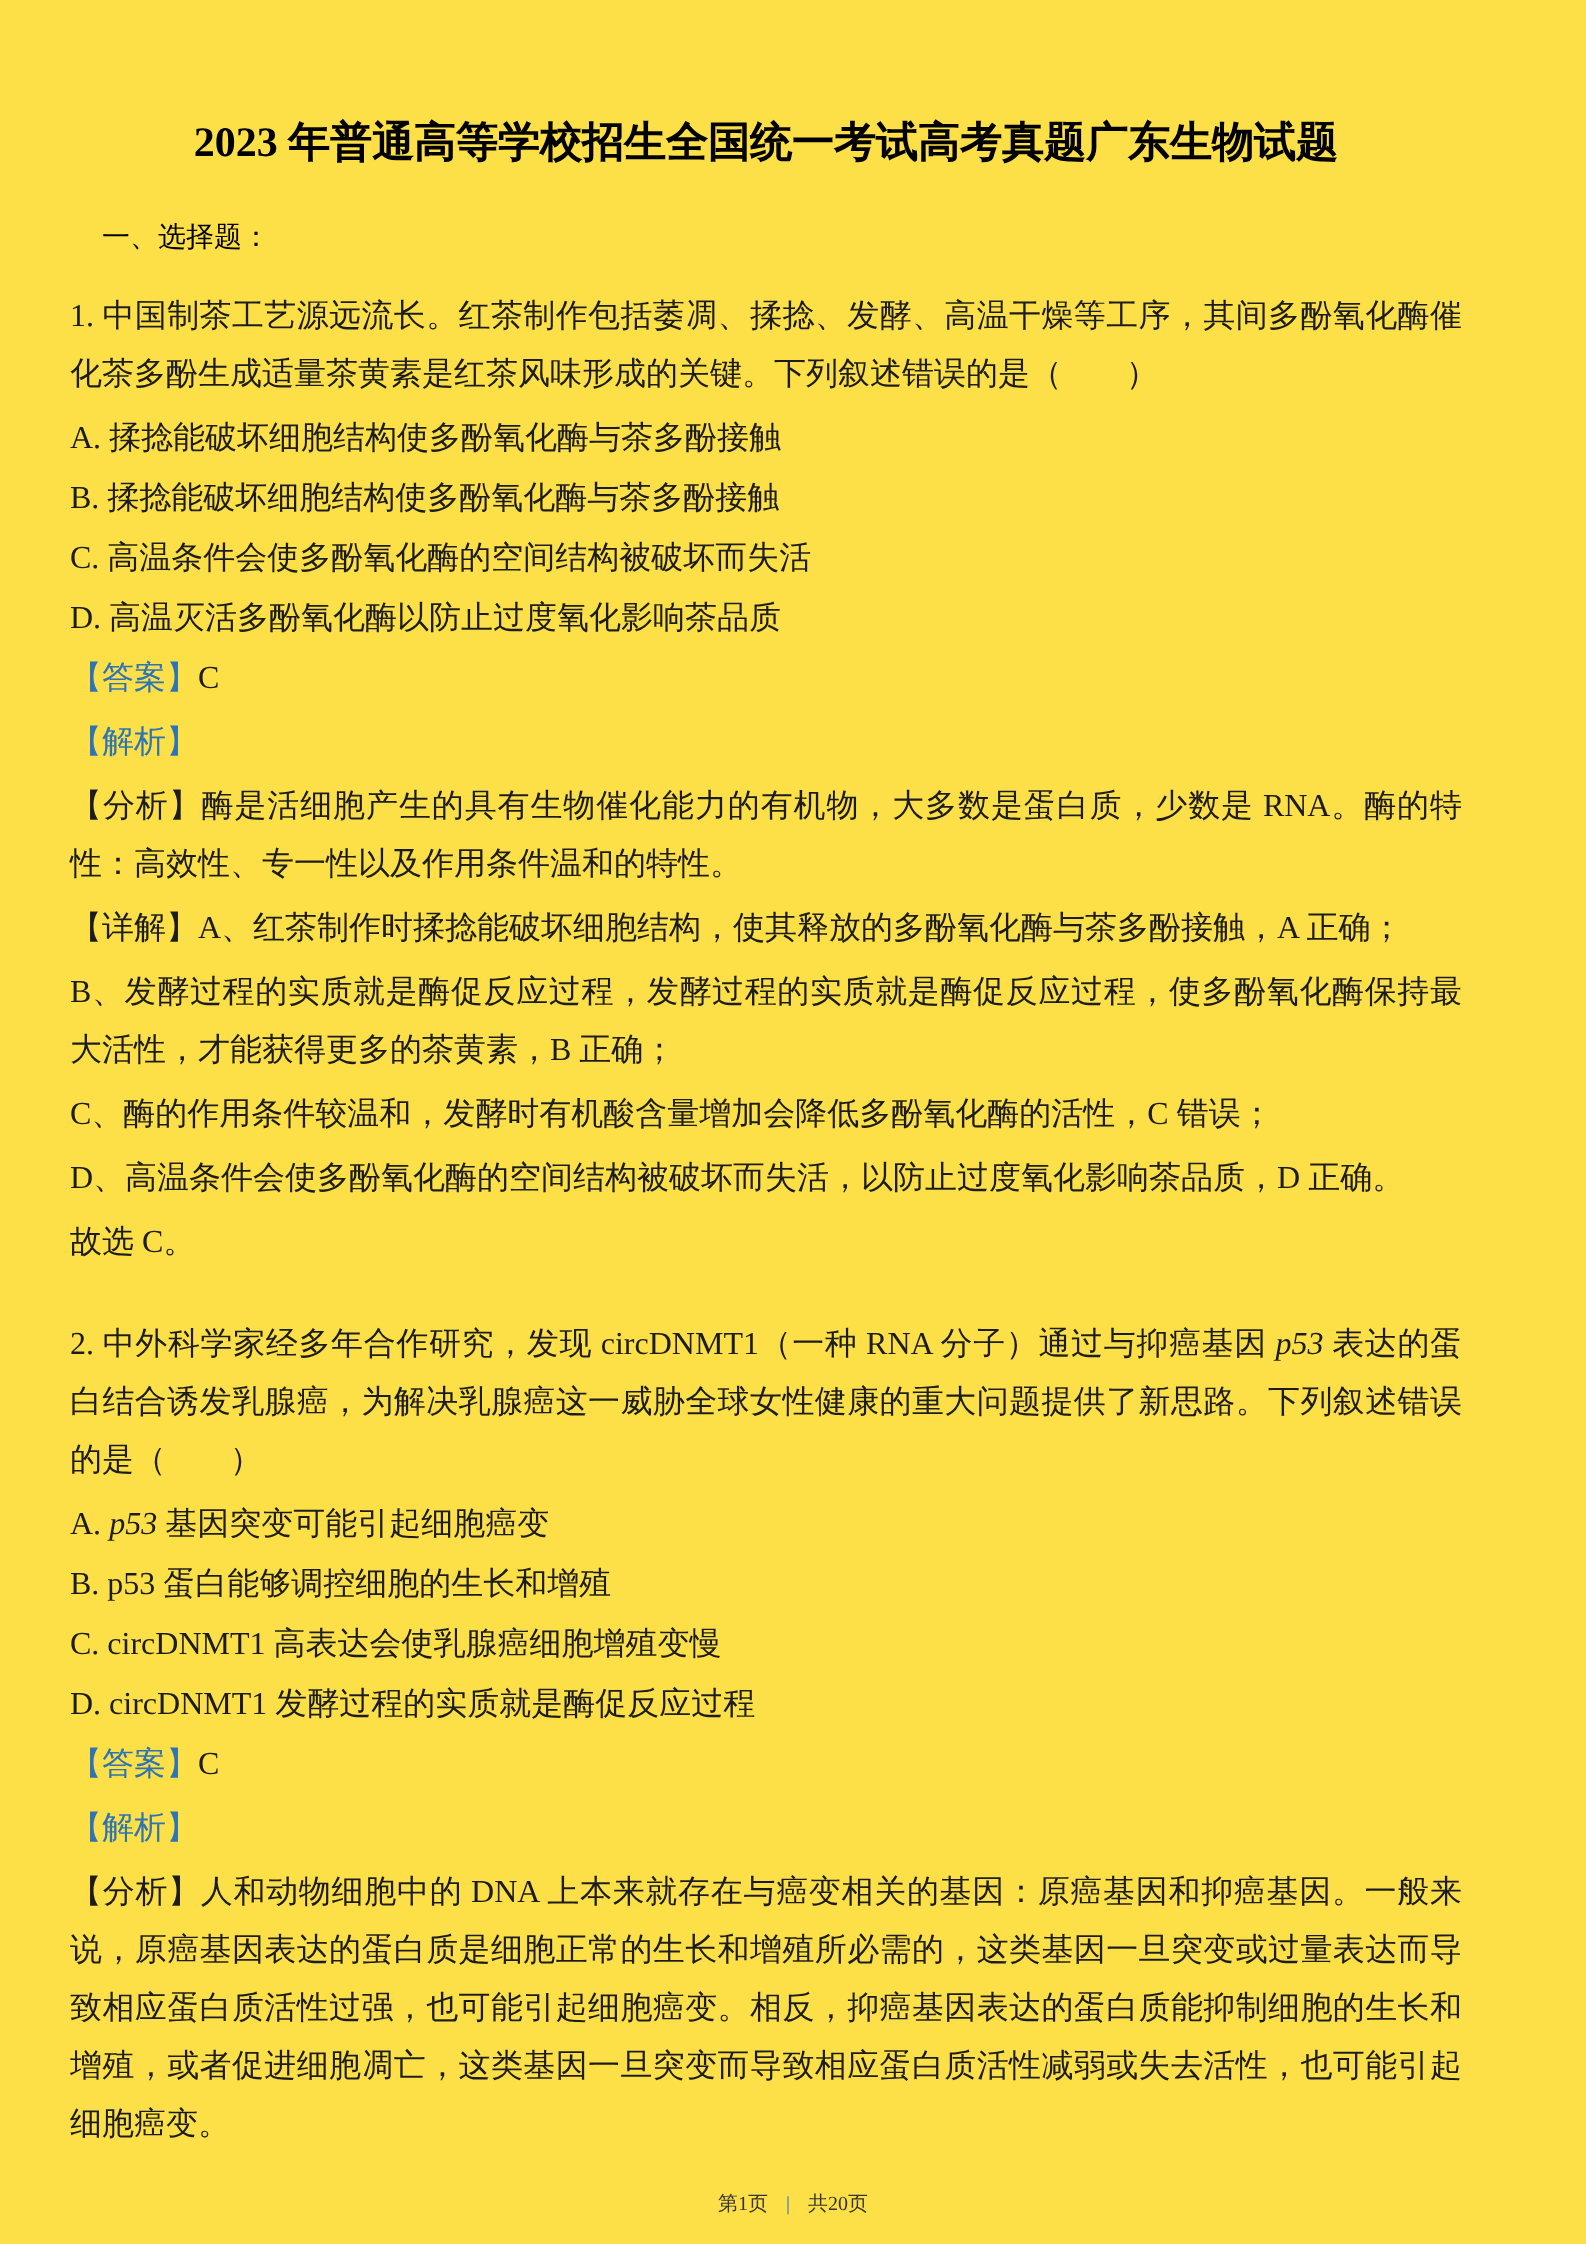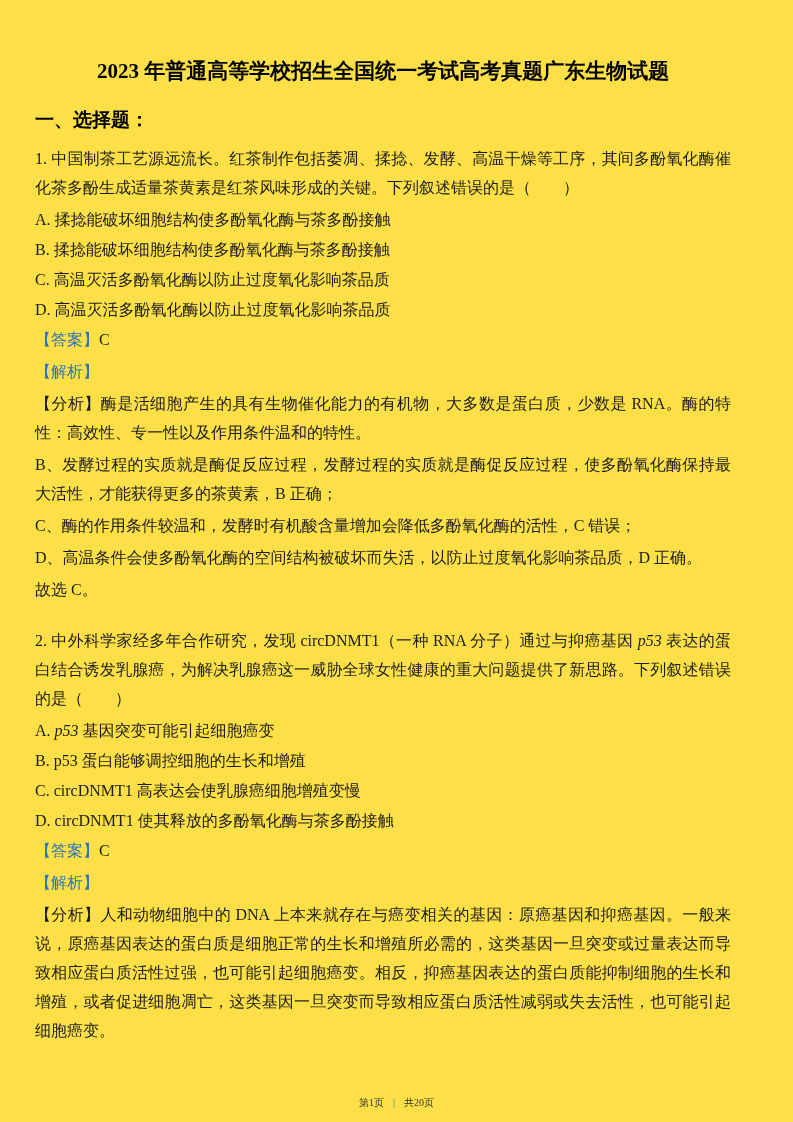--- a/index.html
+++ b/index.html
@@ -16,24 +16,24 @@
   }
   .title {
     font-size: 21px;
     font-weight: bold;
     text-align: center;
     color: #000000;
     margin: 0 0 22px 0;
     line-height: 30px;
   }
   .section-heading {
-    font-size: 19px;
-    font-weight: bold;
+    font-size: 14px;
+    font-weight: normal;
     color: #000000;
-    margin: 0 0 12px 0;
+    margin: 0 0 12px 16px;
     line-height: 24px;
   }
   p {
     margin: 0 0 3px 0;
     font-size: 16px;
     line-height: 29px;
     text-align: justify;
   }
   p.option { margin: 0 0 1px 0; }
   .blue { color: #2e74b5; }
@@ -57,37 +57,38 @@
 <div class="page">
 
   <h1 class="title">2023 年普通高等学校招生全国统一考试高考真题广东生物试题</h1>
 
   <h2 class="section-heading">一、选择题：</h2>
 
   <div>
     <p class="q-stem">1. 中国制茶工艺源远流长。红茶制作包括萎凋、揉捻、发酵、高温干燥等工序，其间多酚氧化酶催化茶多酚生成适量茶黄素是红茶风味形成的关键。下列叙述错误的是（　　）</p>
     <p class="option">A. 揉捻能破坏细胞结构使多酚氧化酶与茶多酚接触</p>
     <p class="option">B. 揉捻能破坏细胞结构使多酚氧化酶与茶多酚接触</p>
-    <p class="option">C. 高温灭活多酚氧化酶以防止过度氧化影响茶品质</p>
+    <p class="option">C. 高温条件会使多酚氧化酶的空间结构被破坏而失活</p>
     <p class="option">D. 高温灭活多酚氧化酶以防止过度氧化影响茶品质</p>
     <p class="answer-line"><span class="blue">【答案】</span><span>C</span></p>
     <p><span class="blue">【解析】</span></p>
     <p>【分析】酶是活细胞产生的具有生物催化能力的有机物，大多数是蛋白质，少数是 RNA。酶的特性：高效性、专一性以及作用条件温和的特性。</p>
+    <p>【详解】A、红茶制作时揉捻能破坏细胞结构，使其释放的多酚氧化酶与茶多酚接触，A 正确；</p>
     <p>B、发酵过程的实质就是酶促反应过程，发酵过程的实质就是酶促反应过程，使多酚氧化酶保持最大活性，才能获得更多的茶黄素，B 正确；</p>
     <p>C、酶的作用条件较温和，发酵时有机酸含量增加会降低多酚氧化酶的活性，C 错误；</p>
     <p>D、高温条件会使多酚氧化酶的空间结构被破坏而失活，以防止过度氧化影响茶品质，D 正确。</p>
     <p>故选 C。</p>
   </div>
 
   <div>
     <p class="q-stem q2"><span>2. 中外科学家经多年合作研究，发现 circDNMT1（一种 RNA 分子）通过与抑癌基因 </span><i>p53</i><span> 表达的蛋白结合诱发乳腺癌，为解决乳腺癌这一威胁全球女性健康的重大问题提供了新思路。下列叙述错误的是（　　）</span></p>
     <p class="option"><span>A. </span><i>p53</i><span> 基因突变可能引起细胞癌变</span></p>
     <p class="option">B. p53 蛋白能够调控细胞的生长和增殖</p>
     <p class="option">C. circDNMT1 高表达会使乳腺癌细胞增殖变慢</p>
-    <p class="option">D. circDNMT1 使其释放的多酚氧化酶与茶多酚接触</p>
+    <p class="option">D. circDNMT1 发酵过程的实质就是酶促反应过程</p>
     <p class="answer-line"><span class="blue">【答案】</span><span>C</span></p>
     <p><span class="blue">【解析】</span></p>
     <p>【分析】人和动物细胞中的 DNA 上本来就存在与癌变相关的基因：原癌基因和抑癌基因。一般来说，原癌基因表达的蛋白质是细胞正常的生长和增殖所必需的，这类基因一旦突变或过量表达而导致相应蛋白质活性过强，也可能引起细胞癌变。相反，抑癌基因表达的蛋白质能抑制细胞的生长和增殖，或者促进细胞凋亡，这类基因一旦突变而导致相应蛋白质活性减弱或失去活性，也可能引起细胞癌变。</p>
   </div>
 
   <div class="footer">
     <span>第1页</span><span class="sep">|</span><span>共20页</span>
   </div>
 
 </div>

